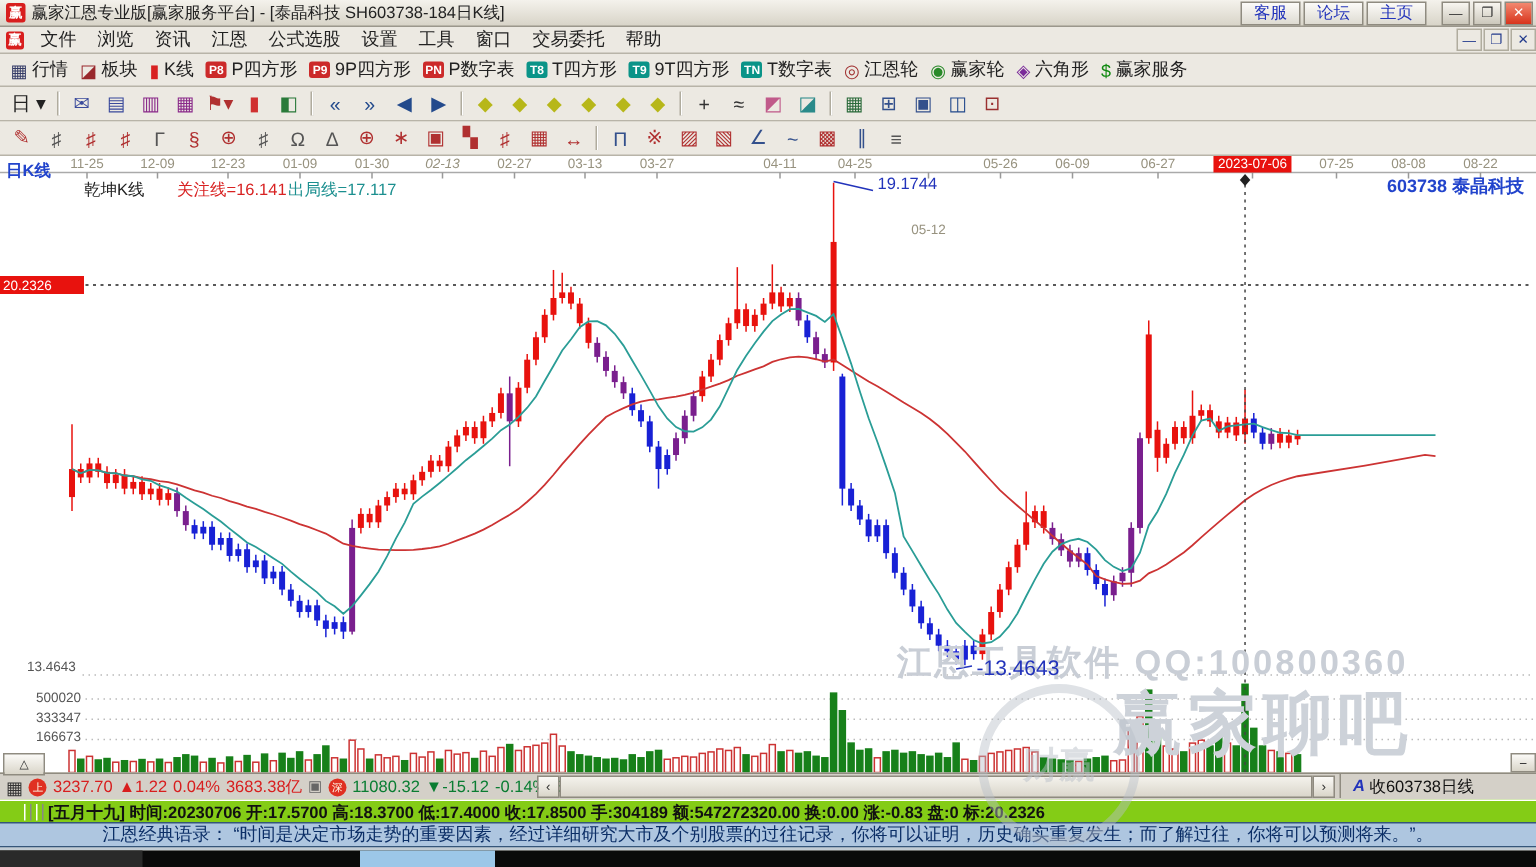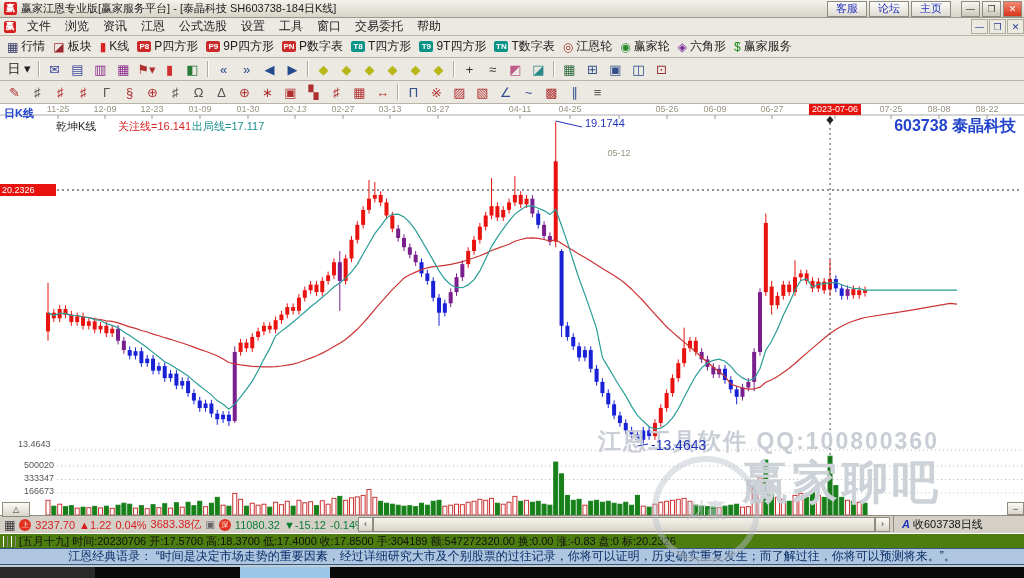--- a/index.html
+++ b/index.html
@@ -42,31 +42,31 @@
   #chart{position:absolute;left:0;top:104px;width:1024px;height:411px;background:#fff;}
   #plot{position:absolute;left:0;top:0;}
   .datelbl{position:absolute;top:0;height:11px;line-height:11px;font-size:9px;color:#97927f;
     transform:translateX(-50%);white-space:nowrap;z-index:7;}
   .datelbl.hl{background:#e8120e;color:#fff;padding:0 3px;z-index:8;}
   .lbl{position:absolute;white-space:nowrap;z-index:6;}
   .period{left:4px;top:2px;font-size:11px;font-weight:bold;color:#2244cc;}
   .indic{left:56px;top:15px;font-size:11px;color:#222;}
   .attn{left:118px;top:15px;font-size:11px;color:#d82222;}
   .exitl{left:192px;top:15px;font-size:11px;color:#1b8f8f;}
-  .stockname{right:8px;top:12px;font-size:16px;font-weight:bold;color:#2244cc;}
+  .stockname{right:8px;top:12px;font-size:12px;font-weight:bold;color:#2244cc;}
   .pricebadge{left:0;top:80px;width:56px;height:12px;background:#e8120e;color:#fff;font-size:9px;
     line-height:12px;padding-left:2px;box-sizing:border-box;}
   .axis{font-size:9px;color:#555;}
   .peakann{left:585px;top:13px;font-size:11px;color:#2233bb;}
   .troughann{left:651px;top:333px;font-size:14px;color:#2233bb;}
   .wm{position:absolute;pointer-events:none;z-index:5;color:#c9ced6;font-weight:bold;}
   .wm1{left:598px;top:322px;font-size:23px;letter-spacing:2px;}
   .wm2{left:742px;top:348px;font-size:46px;letter-spacing:4px;color:#cdd2d9;}
   .seal{left:652px;top:352px;width:96px;height:96px;border:6px solid rgba(185,191,200,.45);
-    border-radius:50%;display:flex;align-items:center;justify-content:center;font-size:20px;
+    border-radius:50%;display:flex;align-items:center;justify-content:center;font-size:24px;
     color:rgba(185,191,200,.5);}
   .volbtn{position:absolute;left:2px;top:398px;width:26px;height:13px;z-index:9;font-size:8px;
     background:linear-gradient(#fbfaf7,#d9d5c9);border:1px solid #8f8b80;display:flex;
     align-items:center;justify-content:center;color:#333;}
   .minibtn{position:absolute;left:1007px;top:398px;width:15px;height:11px;z-index:9;font-size:9px;
     background:linear-gradient(#fbfaf7,#d9d5c9);border:1px solid #8f8b80;display:flex;
     align-items:center;justify-content:center;color:#333;line-height:8px;}
   .wmover{position:absolute;left:714px;top:522px;z-index:50;font-size:29px;font-weight:bold;
     color:rgba(178,186,197,.8);pointer-events:none;letter-spacing:1px;}
   
@@ -80,23 +80,23 @@
   .swapico{color:#666;font-size:10px;}
   #scrollbar{position:absolute;left:358px;top:516px;width:532px;height:16px;display:flex;align-items:center;}
   .sbtn{width:15px;height:15px;background:linear-gradient(#fbfaf7,#d9d5c9);border:1px solid #8f8b80;
     display:flex;align-items:center;justify-content:center;font-size:9px;color:#333;box-sizing:border-box;}
   .sthumb{flex:1;height:15px;background:linear-gradient(#f4f2ec,#dad6cb);border:1px solid #8f8b80;
     box-sizing:border-box;margin:0 0;}
   #cornerpanel{position:absolute;left:893px;top:516px;width:118px;height:16px;background:#d4d0c8;
     border-left:1px solid #8f8b80;display:flex;align-items:center;gap:3px;padding-left:8px;
     box-sizing:border-box;font-size:11px;color:#111;}
   .aico{color:#2233bb;font-weight:bold;font-style:italic;font-size:11px;}
-  #inforow{position:absolute;left:0;top:533px;width:1024px;height:15px;background:#4d7c0f;
+  #inforow{position:absolute;left:0;top:533px;width:1024px;height:15px;background:#84cc16;
     border-top:1px solid #fff;display:flex;align-items:center;font-size:11px;color:#111;
-    padding-left:3px;box-sizing:border-box;white-space:nowrap;}
+    padding-left:16px;box-sizing:border-box;white-space:nowrap;font-weight:bold;}
   .grip{width:3px;height:11px;border-left:1px solid #fff;border-right:1px solid #888;margin-right:3px;}
   #quoterow{position:absolute;left:0;top:548px;width:1024px;height:17px;background:#aec6e0;
     border-top:1px solid #35567a;border-bottom:1px solid #35567a;display:flex;align-items:center;
     justify-content:center;font-size:12px;color:#0b2e66;box-sizing:border-box;white-space:nowrap;}
   #strip{position:absolute;left:0;top:565px;width:1024px;height:2px;background:#c2ccd4;}
   #taskbar{position:absolute;left:0;top:567px;width:1024px;height:11px;background:#0a0a0a;}
   .tseg1{position:absolute;left:0;top:0;width:95px;height:11px;background:#2a2a2a;}
   .tseg2{position:absolute;left:240px;top:0;width:90px;height:11px;background:#9cc7e8;}
 </style>
 </head>

